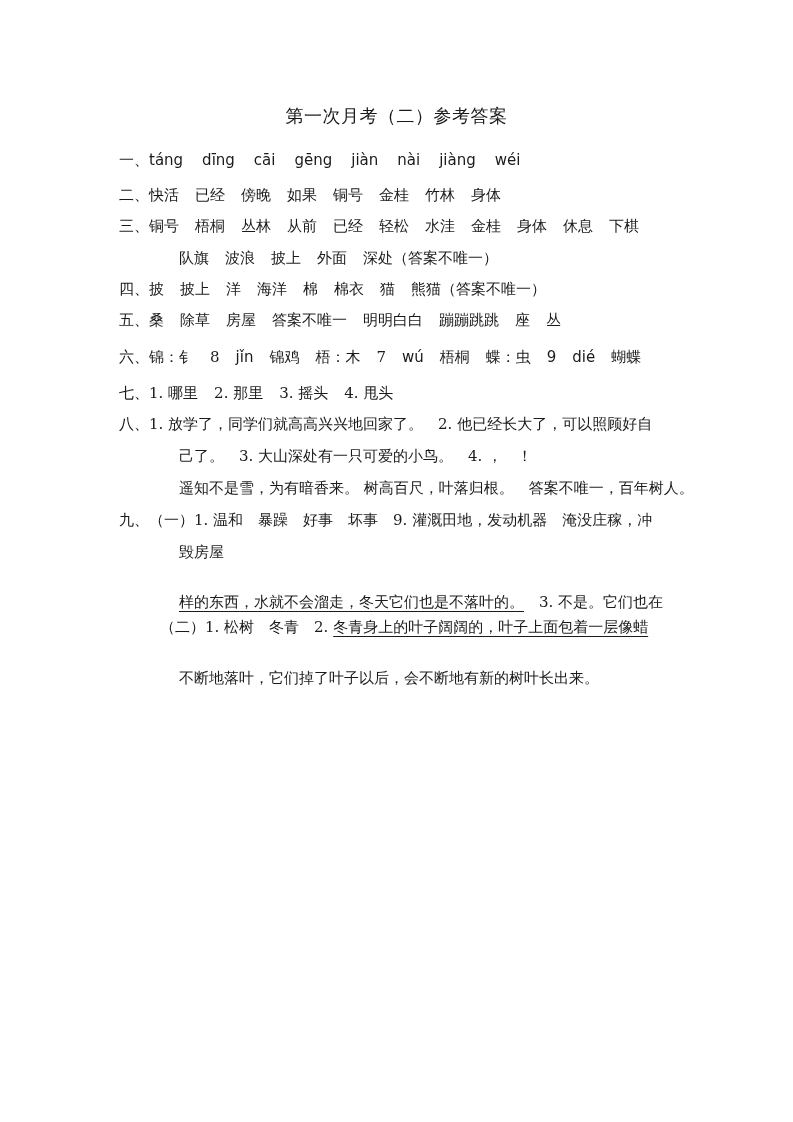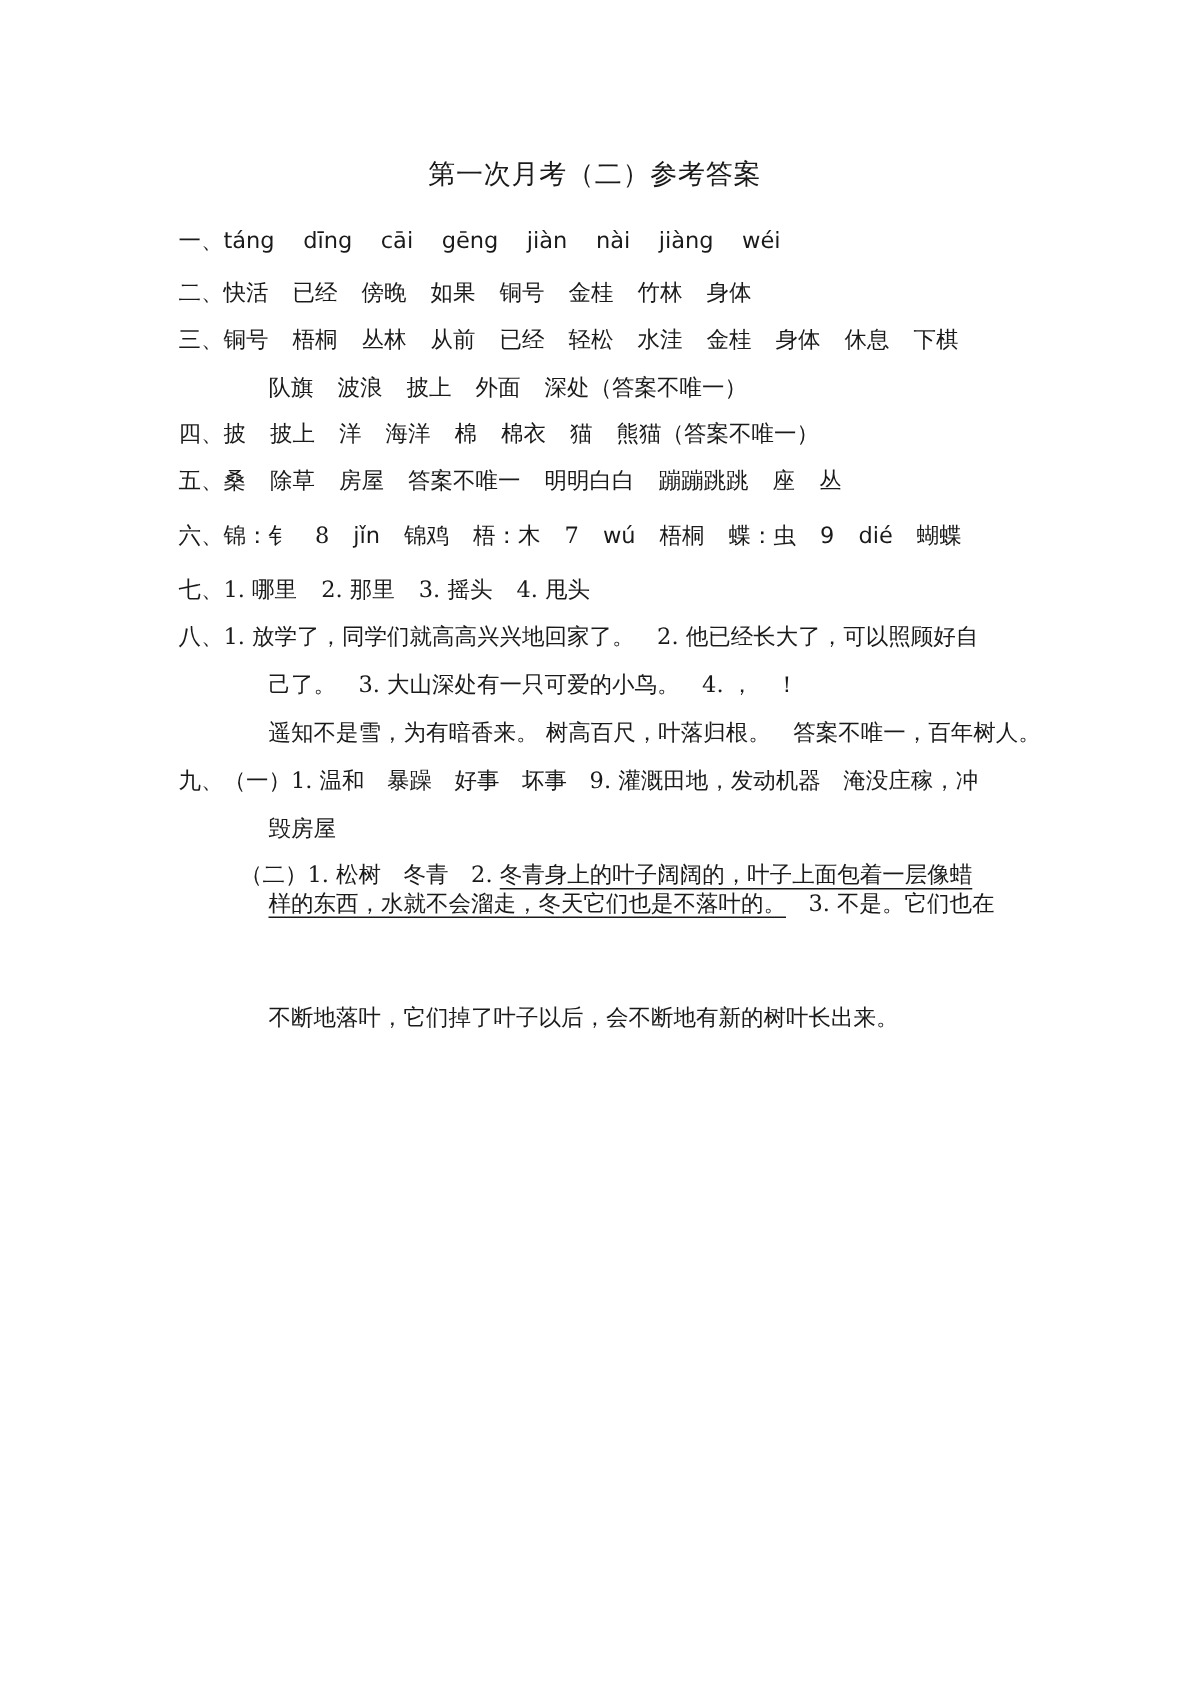--- a/index.html
+++ b/index.html
@@ -3,21 +3,21 @@
 <meta charset="utf-8">
 <style>
   html, body { margin: 0; padding: 0; background: #ffffff; }
   body { width: 793px; height: 1122px; position: relative; overflow: hidden;
          font-family: "DejaVu Serif", "Liberation Serif", serif; color: #1a1a1a; }
   .title { position: absolute; top: 104px; left: 0; width: 793px; text-align: center;
            font-family: "DejaVu Sans", "Liberation Sans", sans-serif; font-weight: normal;
            font-size: 18px; letter-spacing: 0.5px; }
   .line { position: absolute; left: 119px; font-size: 15px; white-space: nowrap; line-height: 20px; }
   .indent { left: 147px; margin-left: 32px; }
-  .indent2 { left: 160px; }
+  .indent2 { left: 160px; margin-top: 44px; }
   .sans { font-family: "DejaVu Sans", "Liberation Sans", sans-serif; }
   .gap > span { margin-right: 16px; }
   .gap > span:last-child { margin-right: 0; }
   .py > span { margin-right: 19px; }
   .u { text-decoration: underline; text-underline-offset: 4px; }
 </style>
 </head>
 <body>
 
 <div class="title">第一次月考（二）参考答案</div>

